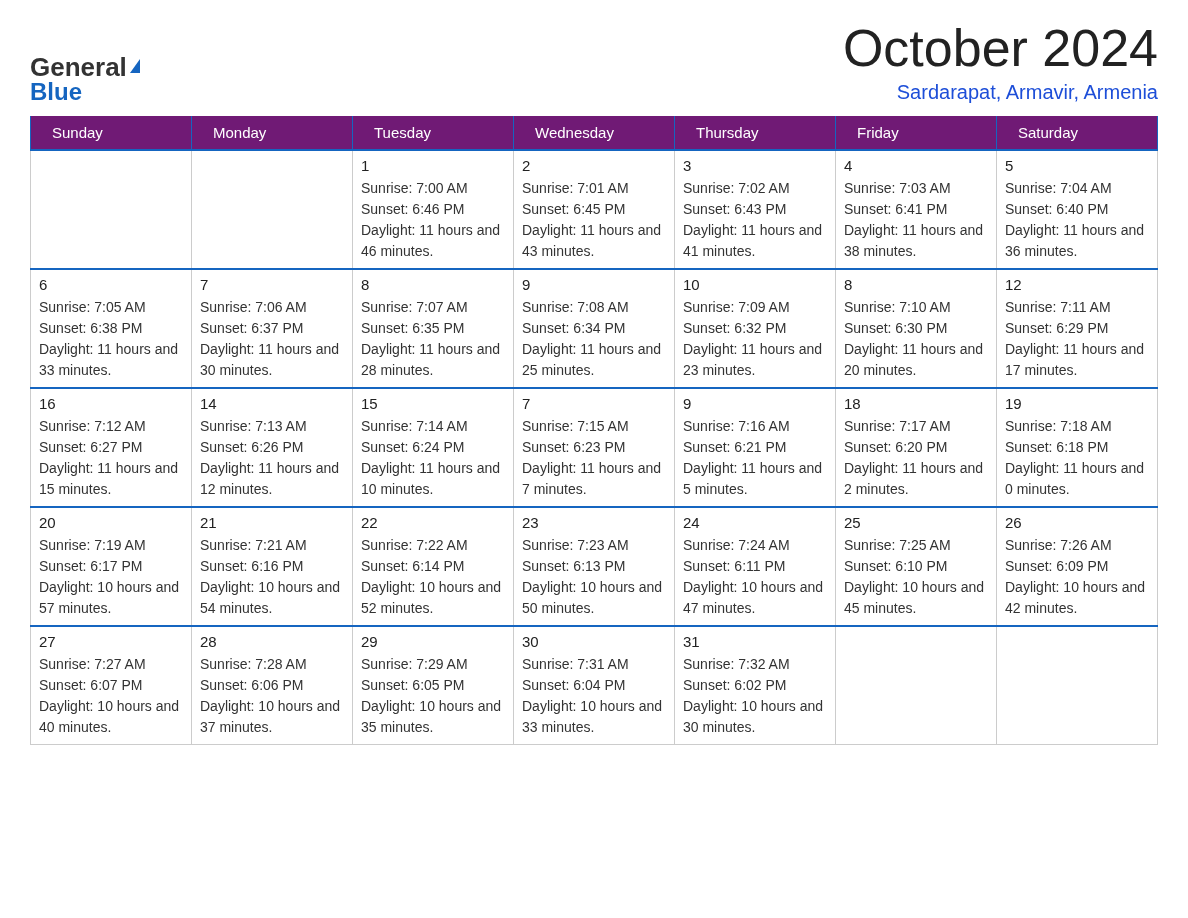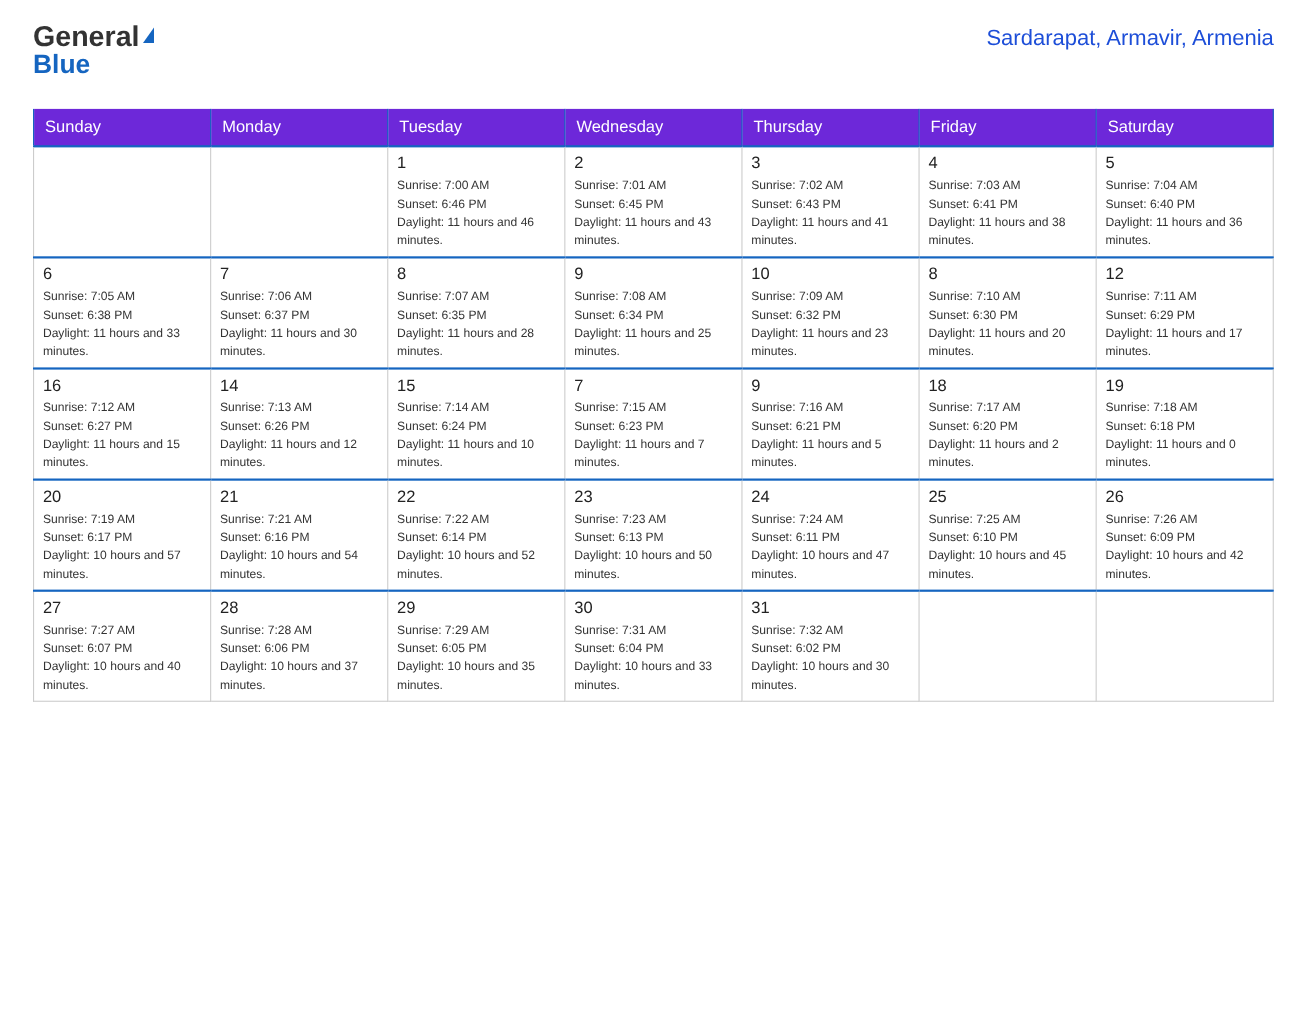--- a/index.html
+++ b/index.html
@@ -6,22 +6,22 @@
     body {
       font-family: Arial, sans-serif;
       background: #fff;
       width: 1188px;
       min-height: 918px;
       padding: 20px 30px;
     }
     .header {
       display: flex;
       justify-content: space-between;
-      align-items: flex-start;
-      margin-bottom: 28px;
+      align-items: flex-end;
+      margin-bottom: 12px;
     }
     .logo {
       display: flex;
       flex-direction: column;
       align-items: flex-start;
     }
     .logo-general {
       font-size: 26px;
       font-weight: bold;
       color: #333;
@@ -57,25 +57,25 @@
       font-size: 20px;
       color: #1d4ed8;
       margin-top: 4px;
     }
     .calendar {
       width: 100%;
       border-collapse: collapse;
       margin-top: 10px;
     }
     .calendar th {
-      background-color: #6d28d9;
+      background-color: #701a75;
       color: #fff;
       font-size: 15px;
       font-weight: normal;
-      padding: 8px 10px;
+      padding: 8px 21px;
       text-align: left;
       border: 1px solid #1565c0;
     }
     .calendar td {
       border: 1px solid #ccc;
       vertical-align: top;
       padding: 6px 8px;
       width: calc(100% / 7);
       min-height: 110px;
       font-size: 13px;
@@ -85,21 +85,21 @@
       background: #fff;
     }
     .day-number {
       font-size: 15px;
       font-weight: normal;
       color: #222;
       margin-bottom: 4px;
       display: block;
     }
     .day-info {
-      font-size: 11px;
+      font-size: 14px;
       color: #333;
       line-height: 1.5;
     }
     .calendar tr td {
       border-top: 2px solid #1565c0;
     }
     .calendar thead tr th {
       border-top: none;
     }
   </style>
@@ -109,20 +109,21 @@
 <div class="header">
   <div class="logo">
     <div>
       <span class="logo-general">General<span class="logo-triangle"></span></span>
     </div>
     <div>
       <span class="logo-blue">Blue</span>
     </div>
   </div>
   <div class="title-section">
+    <div class="month-title">October 2024</div>
     <div class="location">Sardarapat, Armavir, Armenia</div>
   </div>
 </div>
 
 <table class="calendar">
   <thead>
     <tr>
     <th>Sunday</th>
         <th>Monday</th>
         <th>Tuesday</th>

